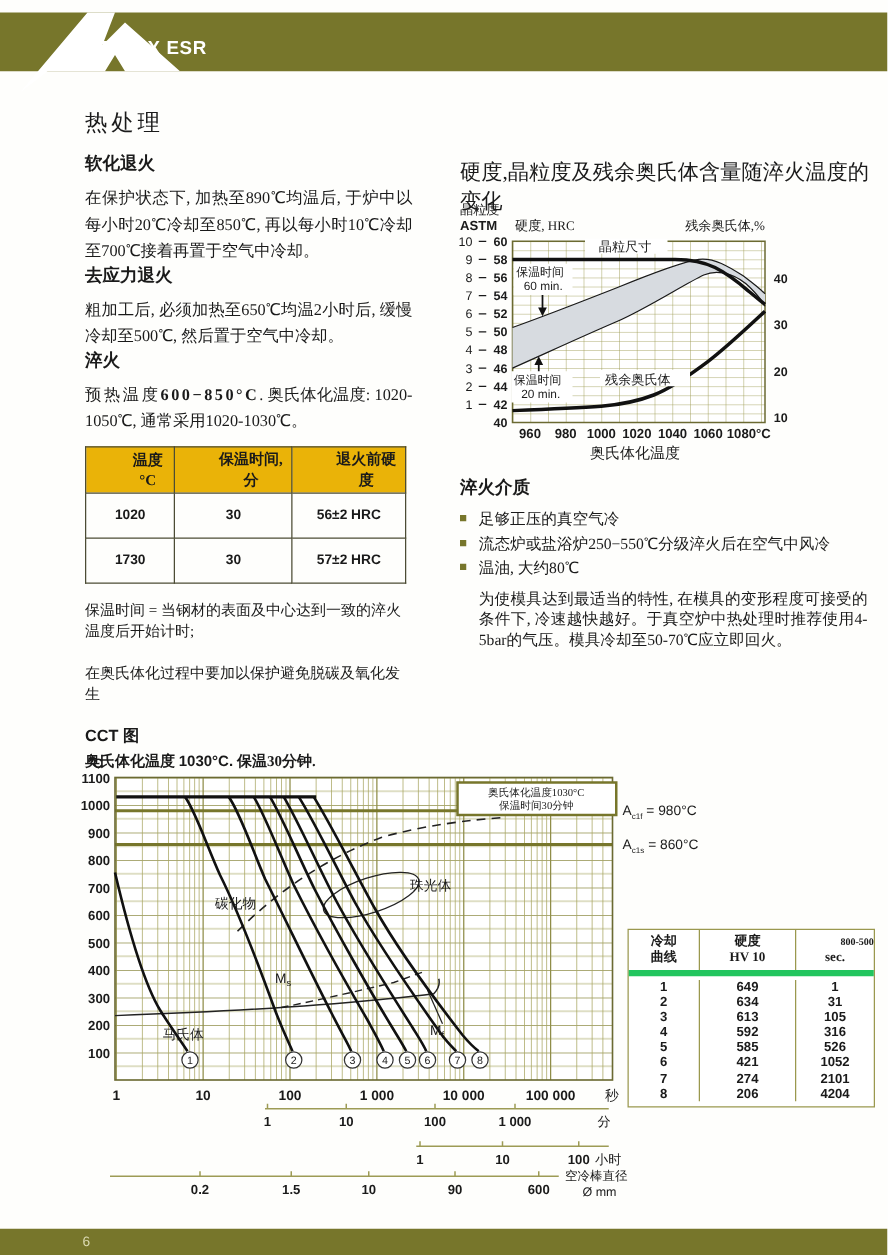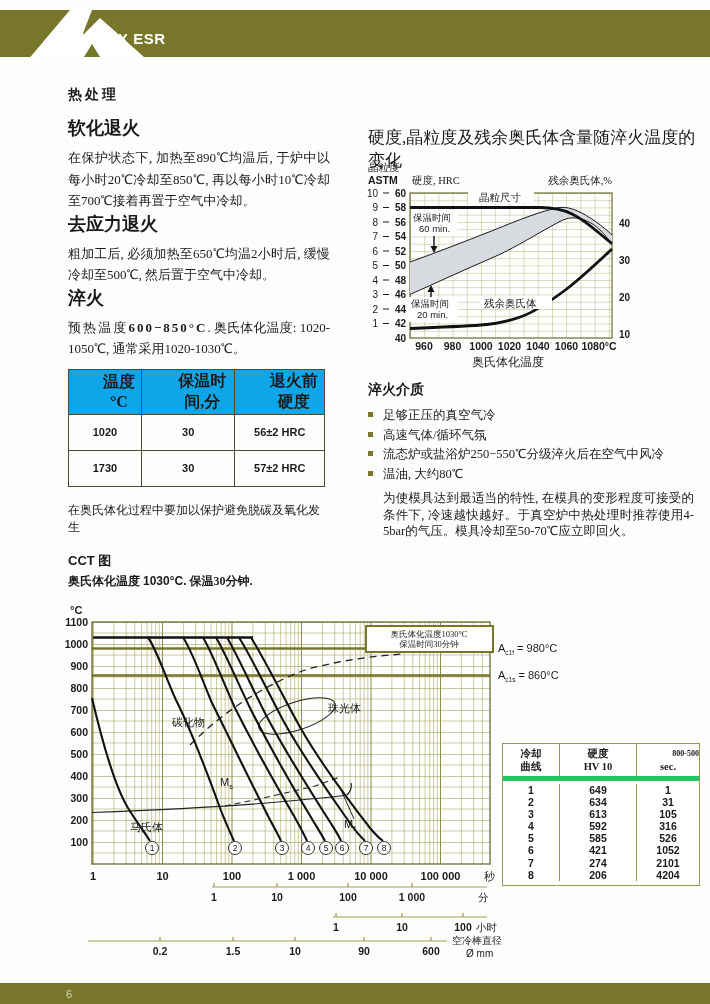--- a/index.html
+++ b/index.html
@@ -7,30 +7,30 @@
         font-family:"Liberation Sans",sans-serif;color:#1a1a1a;}
   
   .topbar{position:absolute;left:0;top:10px;width:710px;height:47px;background:#77762b;}
   .brand{position:absolute;left:68px;top:30px;color:#ffffff;font-size:15px;font-weight:bold;
          letter-spacing:.5px;font-family:"Liberation Sans",sans-serif;}
   .logo{position:absolute;left:8px;top:6px;}
   .botbar{position:absolute;left:0;top:983px;width:710px;height:21px;background:#77762b;}
   .pageno{position:absolute;left:66px;top:988px;color:#dcdbb4;font-size:11px;}
   
   .leftcol{position:absolute;left:68px;top:86px;width:262px;}
-  h1.doc{font-family:"Liberation Serif",serif;font-size:14px;font-weight:bold;letter-spacing:3px;margin:0 0 12px 0;}
-  h2.doc{font-family:"Liberation Sans",sans-serif;font-size:18px;font-weight:bold;margin:0 0 7px 0;}
+  h1.doc{font-family:"Liberation Serif",serif;font-size:18px;font-weight:normal;letter-spacing:3px;margin:0 0 12px 0;}
+  h2.doc{font-family:"Liberation Sans",sans-serif;font-size:14px;font-weight:bold;margin:0 0 7px 0;}
   .body-p{font-family:"Liberation Serif",serif;font-size:13px;line-height:21.5px;text-align:justify;margin:0;} .mt2{margin-top:15px;}
   .boldseg{font-weight:bold;letter-spacing:2px;}
   .ls1{letter-spacing:2px;}
   
   table.qt{border-collapse:collapse;margin-top:9px;width:257px;}
   table.qt th,table.qt td{border:1.4px solid #4c4c35;text-align:center;}
-  table.qt th{background:#0ea5e9;height:27px;font-family:"Liberation Serif",serif;
-              font-size:16px;font-weight:bold;padding-left:29px;}
+  table.qt th{background:#eab308;height:27px;font-family:"Liberation Serif",serif;
+              font-size:12px;font-weight:bold;padding-left:29px;}
   table.qt td{height:33px;font-size:11px;font-weight:bold;font-family:"Liberation Sans",sans-serif;}
   .note{font-family:"Liberation Serif",serif;font-size:12px;line-height:17.5px;margin:0;}
   .n1{margin-top:13px;} .n2{margin-top:15px;}
   .ccthead{margin-top:15px;font-size:13px;font-weight:bold;font-family:"Liberation Sans",sans-serif;}
   .cctsub{margin-top:3px;font-family:"Liberation Serif",serif;font-size:12px;font-weight:bold;}
   .cctsub b{font-family:"Liberation Sans",sans-serif;}
   
   .c1title{position:absolute;left:368px;top:126px;width:330px;
            font-family:"Liberation Serif",serif;font-size:17px;}
   .media{position:absolute;left:368px;top:381px;width:326px;}
@@ -93,20 +93,21 @@
         <td>56±2 HRC</td>
       </tr>
       <tr>
         <td>1730</td>
         <td>30</td>
         <td>57±2 HRC</td>
       </tr>
     </tbody>
       </table>
 
+    <p class="note n1">保温时间 = 当钢材的表面及中心达到一致的淬火温度后开始计时;</p>
     <p class="note n2">在奥氏体化过程中要加以保护避免脱碳及氧化发生</p>
     <div class="ccthead">CCT 图</div>
     <div class="cctsub"><span>奥氏体化温度 </span><b>1030°C.</b><span> 保温30分钟.</span></div>
   </div>
 
   <div class="c1title">硬度,晶粒度及残余奥氏体含量随淬火温度的变化</div>
 
   <svg class="chart1" width="350" height="216" viewBox="360 158 350 216">
     <defs>
       <pattern id="g1" patternUnits="userSpaceOnUse" x="410" y="193" width="14.2" height="7.25">
@@ -188,21 +189,20 @@
       <text x="566.5" y="350">1060</text>
       <text x="599" y="350">1080°C</text>
     </g>
     <text class="cjk" x="508" y="366" font-size="12" text-anchor="middle">奥氏体化温度</text>
   </svg>
 
   <div class="media">
     <h2>淬火介质</h2>
     <ul>
       <li><span class="sq"></span><span>足够正压的真空气冷</span></li>
-      <li><span class="sq"></span><span>高速气体/循环气氛</span></li>
       <li><span class="sq"></span><span>流态炉或盐浴炉250−550℃分级淬火后在空气中风冷</span></li>
       <li><span class="sq"></span><span>温油, 大约80℃</span></li>
     </ul>
     <p class="mpara">为使模具达到最适当的特性, 在模具的变形程度可接受的条件下, 冷速越快越好。于真空炉中热处理时推荐使用4-5bar的气压。模具冷却至50-70℃应立即回火。</p>
   </div>
 
   <svg class="cct" width="655" height="372" viewBox="55 593 655 372">
     <defs>
       <pattern id="hgrid" patternUnits="userSpaceOnUse" x="92" y="622" width="398" height="22">
         <path d="M0,0H398" stroke="#8f8d48" stroke-width="1" fill="none"></path>

